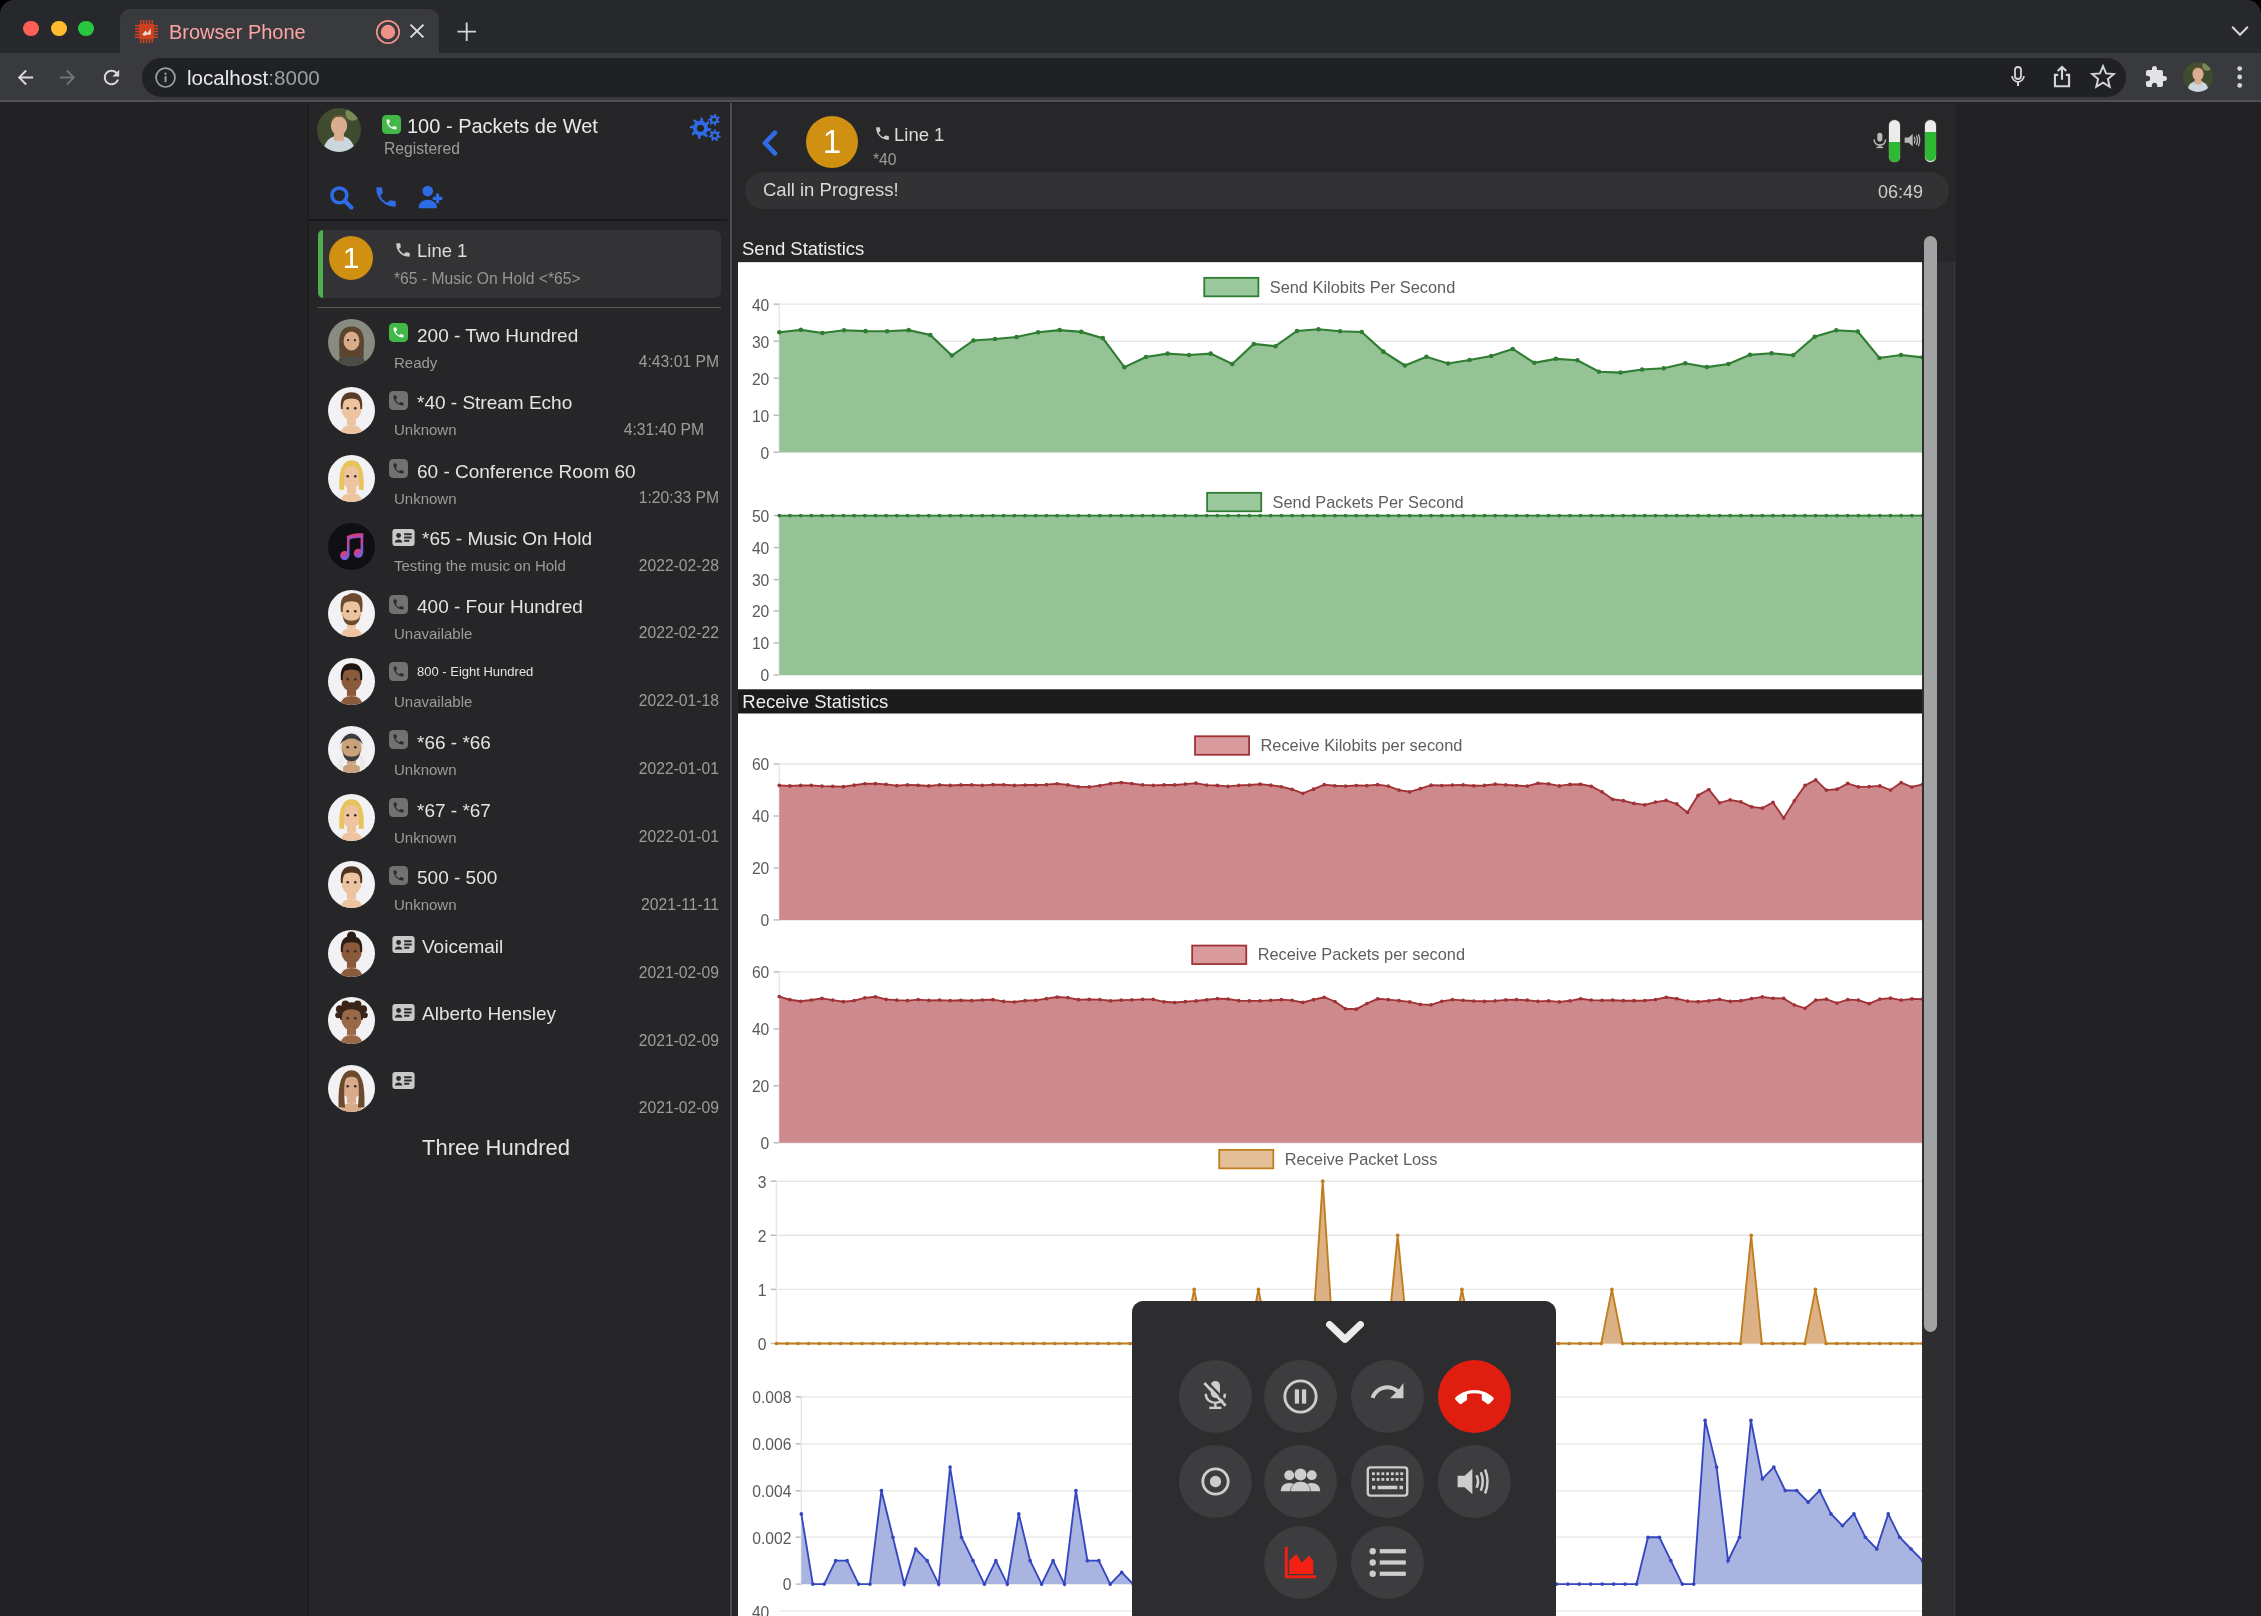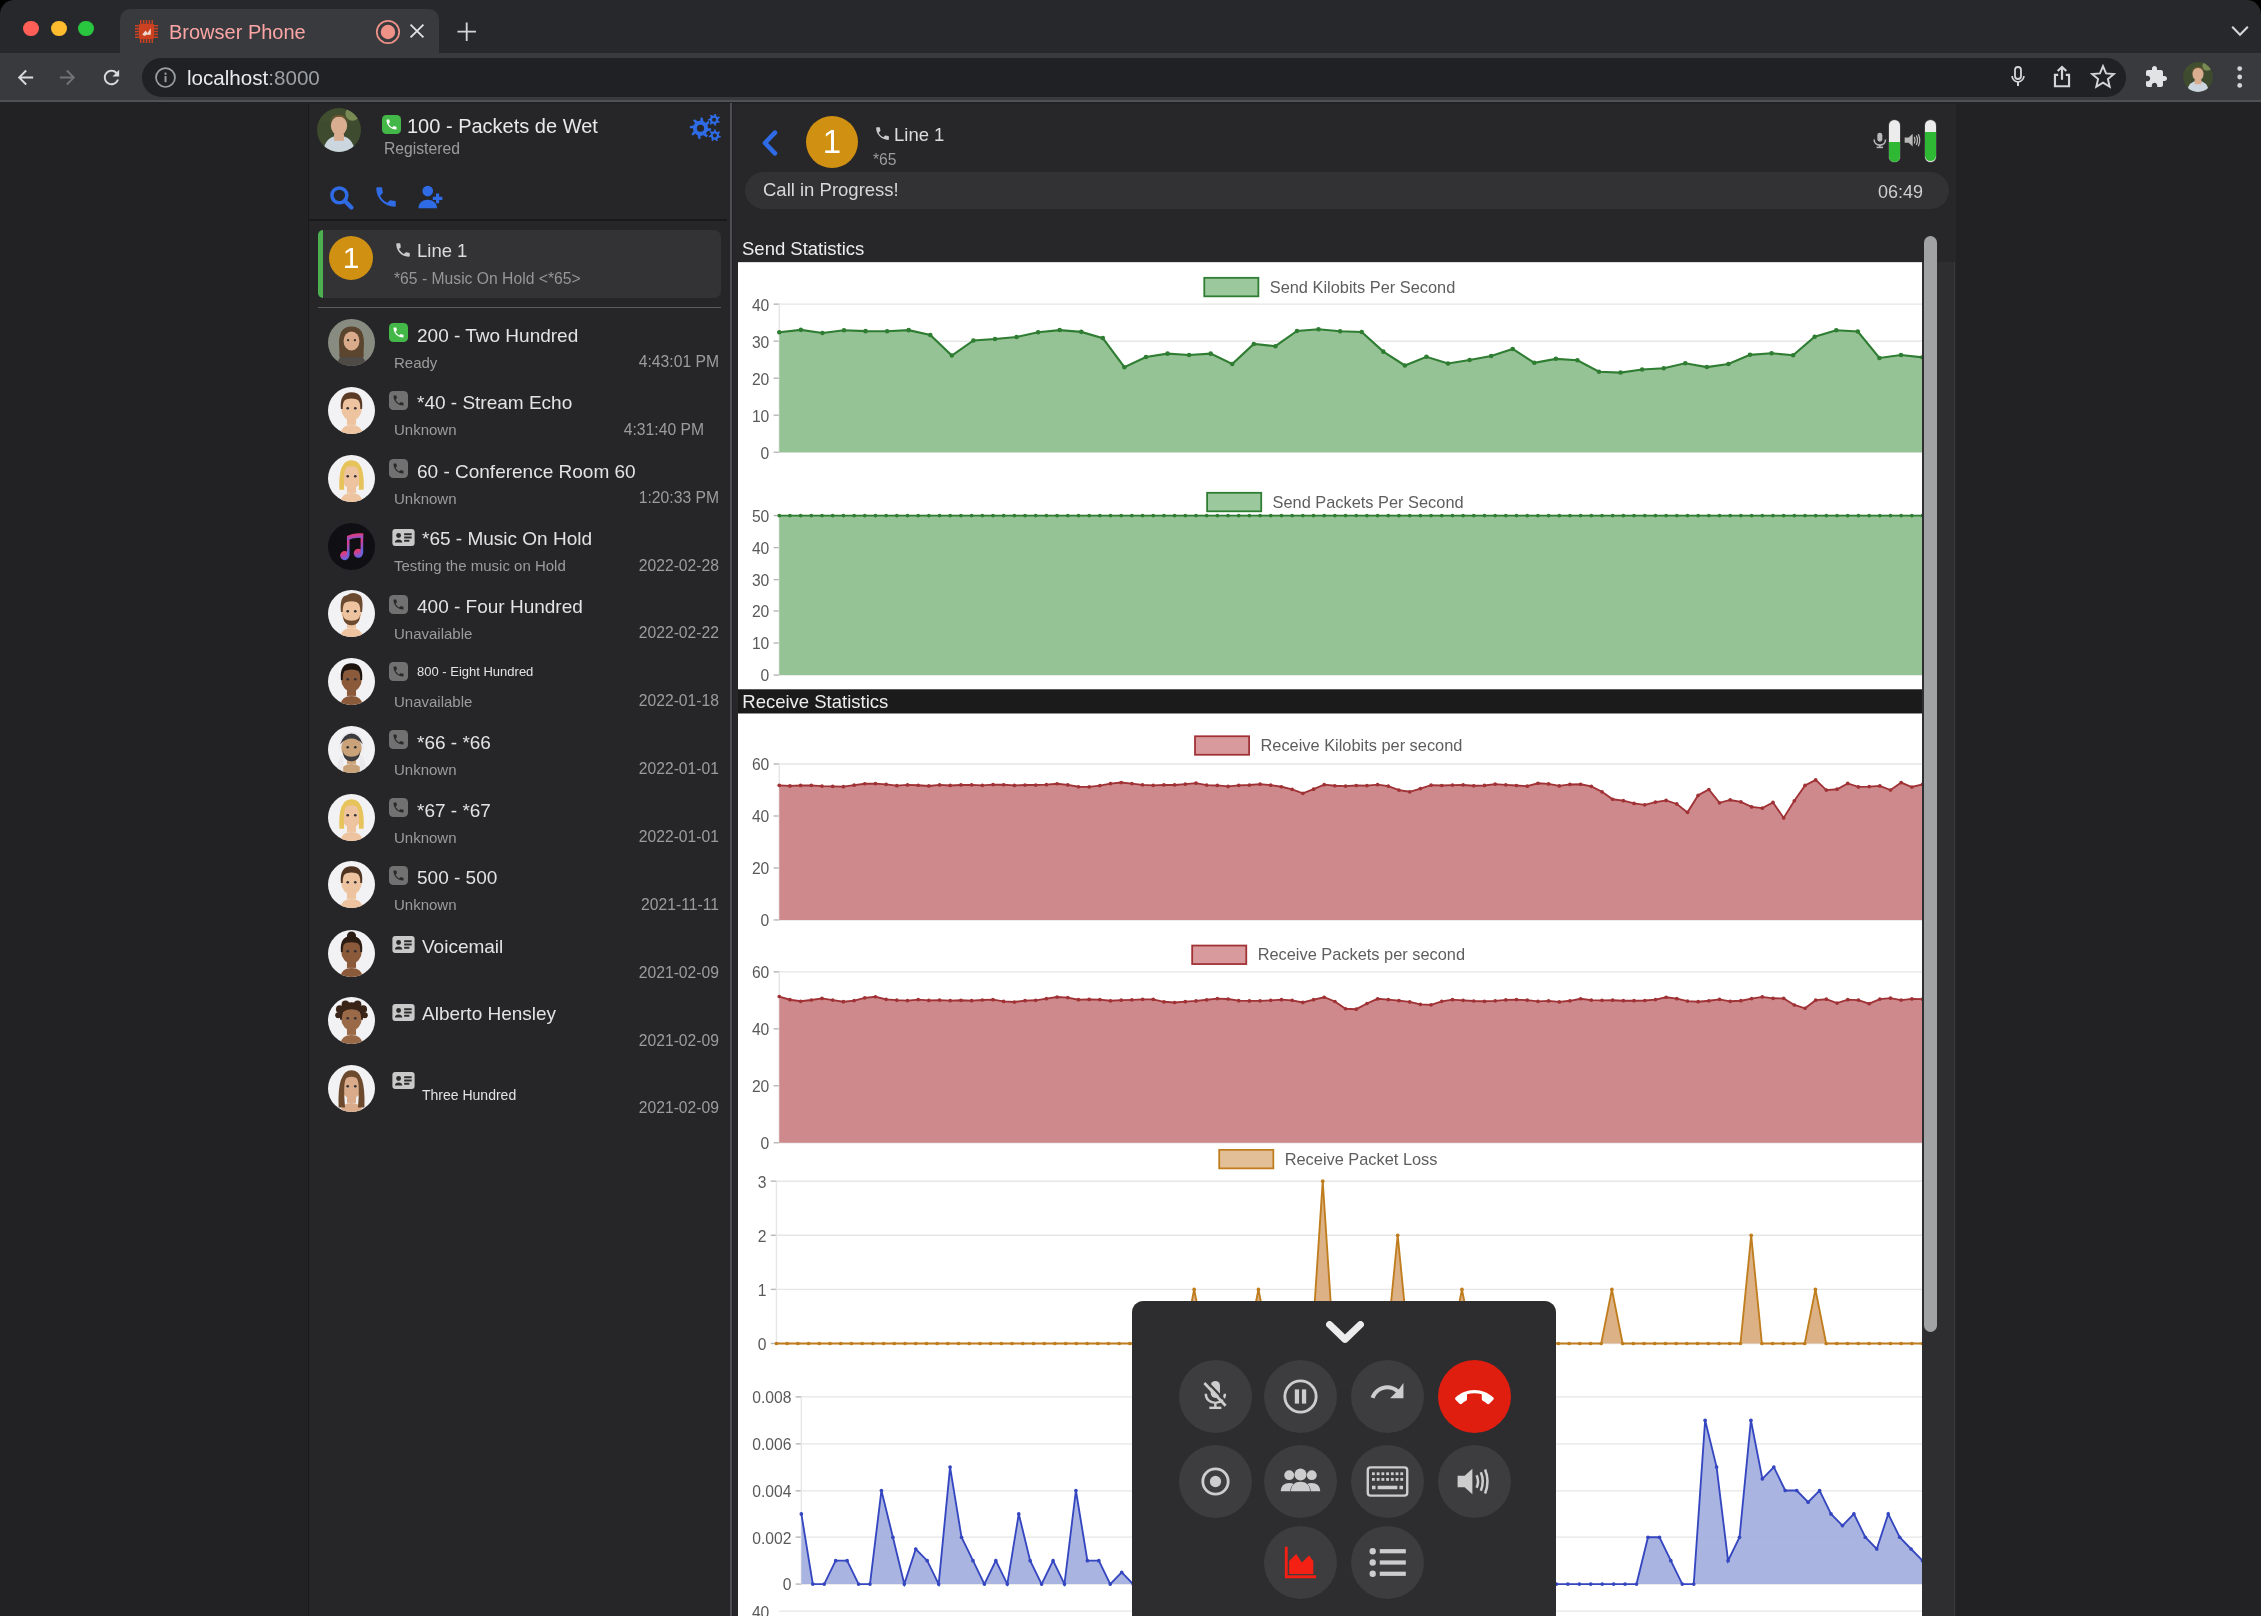--- a/index.html
+++ b/index.html
@@ -547,33 +547,33 @@
     </g>
   </svg>
 <svg style="position:absolute;left:392px;top:1072px" width="23" height="17" viewBox="0 0 34 26">
     <rect width="34" height="26" rx="4.5" fill="#c9c9c9"></rect>
     <circle cx="9.5" cy="10" r="3.7" fill="#2a2a2c"></circle>
     <path d="M3.8 20.5c0-3.1 2.6-4.6 5.7-4.6s5.7 1.5 5.7 4.6z" fill="#2a2a2c"></path>
     <rect x="18" y="6.5" width="11.5" height="3" fill="#2a2a2c"></rect>
     <rect x="18" y="11.5" width="11.5" height="3" fill="#2a2a2c"></rect>
     <rect x="18" y="16.5" width="8" height="3" fill="#2a2a2c"></rect>
   </svg>
-<div class="txt" style="left:422px;top:1087px;font-size:14px;color:#e3e3e3">Three Hundred</div>
+<div class="txt" style="left:422px;top:1135px;font-size:22px;color:#e3e3e3">Three Hundred</div>
 <div class="txt" style="right:1542px;top:1099px;font-size:15.7px;color:#9c9c9c">2021-02-09</div>
 <div class="abs" style="left:733px;top:104px;width:1223px;height:1513px;background:#272729"></div>
 <svg style="position:absolute;left:760px;top:130px" width="18.5" height="26" viewBox="0 0 26 36">
     <path d="M21 3.5 L7 18 L21 32.5" stroke="#2e6be5" stroke-width="6.5" fill="none" stroke-linejoin="round" stroke-linecap="round"></path>
   </svg>
 <div class="abs" style="left:806px;top:116px;width:52px;height:52px;border-radius:50%;background:#d09012"></div>
 <div class="txt" style="left:806px;top:116px;width:52px;height:52px;line-height:52px;text-align:center;font-size:33px;color:#fff">1</div>
 <svg style="position:absolute;left:874px;top:125px" width="17" height="17" viewBox="0 0 24 24">
     <path d="M6.62 10.79c1.44 2.83 3.76 5.14 6.59 6.59l2.2-2.2c.27-.27.67-.36 1.02-.24 1.12.37 2.33.57 3.57.57.55 0 1 .45 1 1V20c0 .55-.45 1-1 1-9.39 0-17-7.61-17-17 0-.55.45-1 1-1h3.5c.55 0 1 .45 1 1 0 1.25.2 2.45.57 3.57.11.35.03.74-.25 1.02l-2.2 2.2z" fill="#c9c9c9"></path>
   </svg>
 <div class="txt" style="left:894px;top:124px;font-size:18.5px;color:#dcdcdc">Line 1</div>
-<div class="txt" style="left:873px;top:151px;font-size:15.7px;color:#9c9c9c">*65</div>
+<div class="txt" style="left:873px;top:151px;font-size:15.7px;color:#9c9c9c">*40</div>
 <svg style="position:absolute;left:1872px;top:131px" width="15.7" height="18.5" viewBox="0 0 22 23">
     <rect x="7.5" y="1" width="7" height="12.5" rx="3.5" fill="#b9b9b9"></rect>
     <path d="M3 10.5c0 5 3.6 7.8 8 7.8s8-2.8 8-7.8" fill="none" stroke="#b9b9b9" stroke-width="2.2"></path>
     <line x1="11" y1="18.3" x2="11" y2="21.5" stroke="#b9b9b9" stroke-width="2.2"></line>
     <line x1="6.5" y1="21.5" x2="15.5" y2="21.5" stroke="#b9b9b9" stroke-width="2.2"></line>
   </svg>
 <div class="abs" style="left:1889px;top:120px;width:11.4px;height:42px;border-radius:5.7px;background:#ececec;box-shadow:0 0 0 0.7px #4a4a4a"></div>
 <div class="abs" style="left:1889px;top:142px;width:11.4px;height:20px;border-radius:0 0 5.7px 5.7px;background:#2fb834"></div>
 <svg style="position:absolute;left:1904px;top:132px" width="18" height="16.4" viewBox="0 0 27 23">
     <path d="M1 7.5 H7 L13 2 V21 L7 15.5 H1 Z" fill="#b9b9b9"></path>

